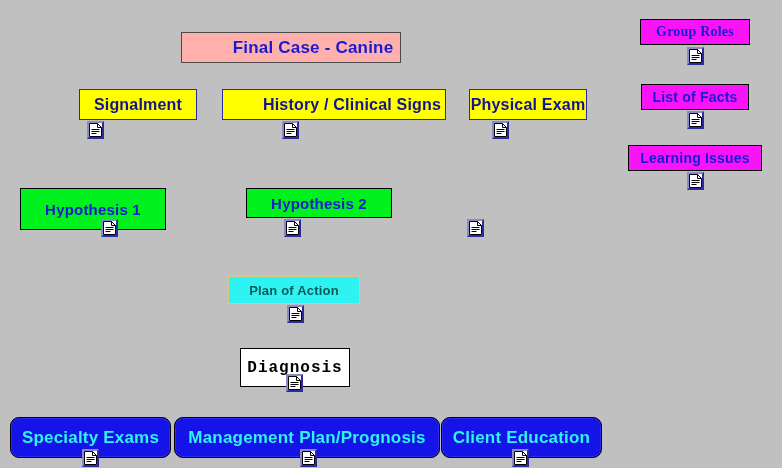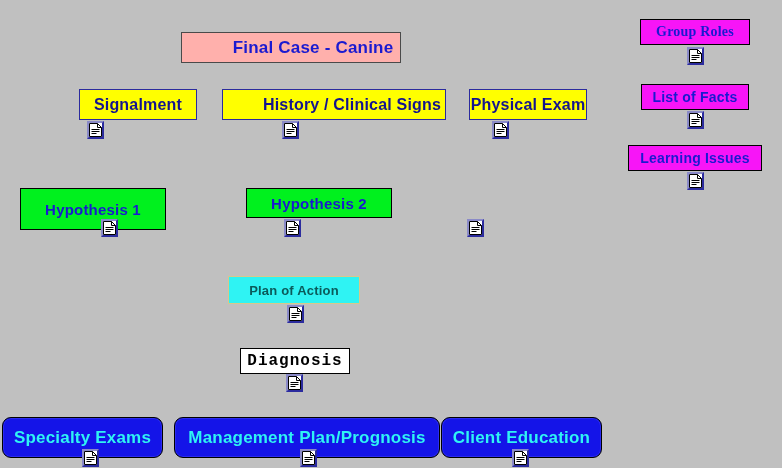--- a/index.html
+++ b/index.html
@@ -190,32 +190,32 @@
   <span class="doc-icon" style="left:287px; top:305px;">
     <svg viewBox="0 0 13 14">
         <polygon points="0.5,0.5 8.5,0.5 12.5,4.5 12.5,13.5 0.5,13.5" fill="#fff" stroke="#000" stroke-width="1"></polygon>
         <polyline points="8.5,0.5 8.5,4.5 12.5,4.5" fill="none" stroke="#000" stroke-width="1"></polyline>
         <line x1="2.5" y1="6.5" x2="10.5" y2="6.5" stroke="#000"></line>
         <line x1="2.5" y1="8.5" x2="10.5" y2="8.5" stroke="#000"></line>
         <line x1="2.5" y1="10.5" x2="7.5" y2="10.5" stroke="#000"></line>
       </svg>
   </span>
 
-  <div class="node n-diag" style="left:240px; top:348px; width:110px; height:26px;">Diagnosis</div>
+  <div class="node n-diag" style="left:240px; top:348px; width:110px; height:39px;">Diagnosis</div>
   <span class="doc-icon" style="left:286px; top:374px;">
     <svg viewBox="0 0 13 14">
         <polygon points="0.5,0.5 8.5,0.5 12.5,4.5 12.5,13.5 0.5,13.5" fill="#fff" stroke="#000" stroke-width="1"></polygon>
         <polyline points="8.5,0.5 8.5,4.5 12.5,4.5" fill="none" stroke="#000" stroke-width="1"></polyline>
         <line x1="2.5" y1="6.5" x2="10.5" y2="6.5" stroke="#000"></line>
         <line x1="2.5" y1="8.5" x2="10.5" y2="8.5" stroke="#000"></line>
         <line x1="2.5" y1="10.5" x2="7.5" y2="10.5" stroke="#000"></line>
       </svg>
   </span>
 
-  <div class="node n-blue" style="left:2px; top:417px; width:161px; height:41px;">Specialty Exams</div>
+  <div class="node n-blue" style="left:10px; top:417px; width:161px; height:41px;">Specialty Exams</div>
   <span class="doc-icon" style="left:82px; top:449px;">
     <svg viewBox="0 0 13 14">
         <polygon points="0.5,0.5 8.5,0.5 12.5,4.5 12.5,13.5 0.5,13.5" fill="#fff" stroke="#000" stroke-width="1"></polygon>
         <polyline points="8.5,0.5 8.5,4.5 12.5,4.5" fill="none" stroke="#000" stroke-width="1"></polyline>
         <line x1="2.5" y1="6.5" x2="10.5" y2="6.5" stroke="#000"></line>
         <line x1="2.5" y1="8.5" x2="10.5" y2="8.5" stroke="#000"></line>
         <line x1="2.5" y1="10.5" x2="7.5" y2="10.5" stroke="#000"></line>
       </svg>
   </span>
 

